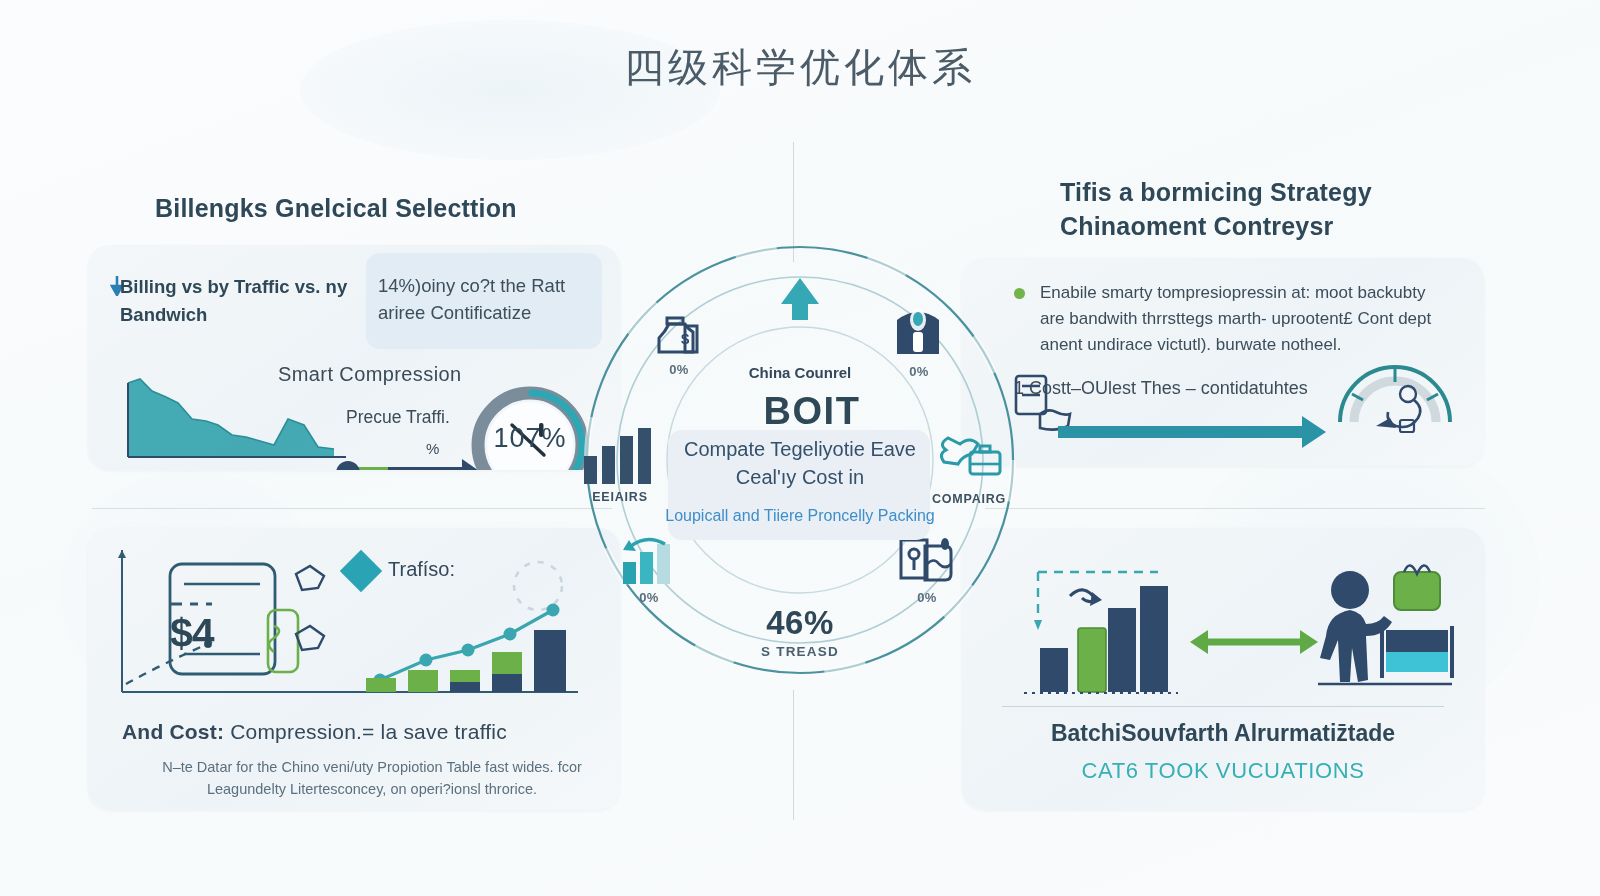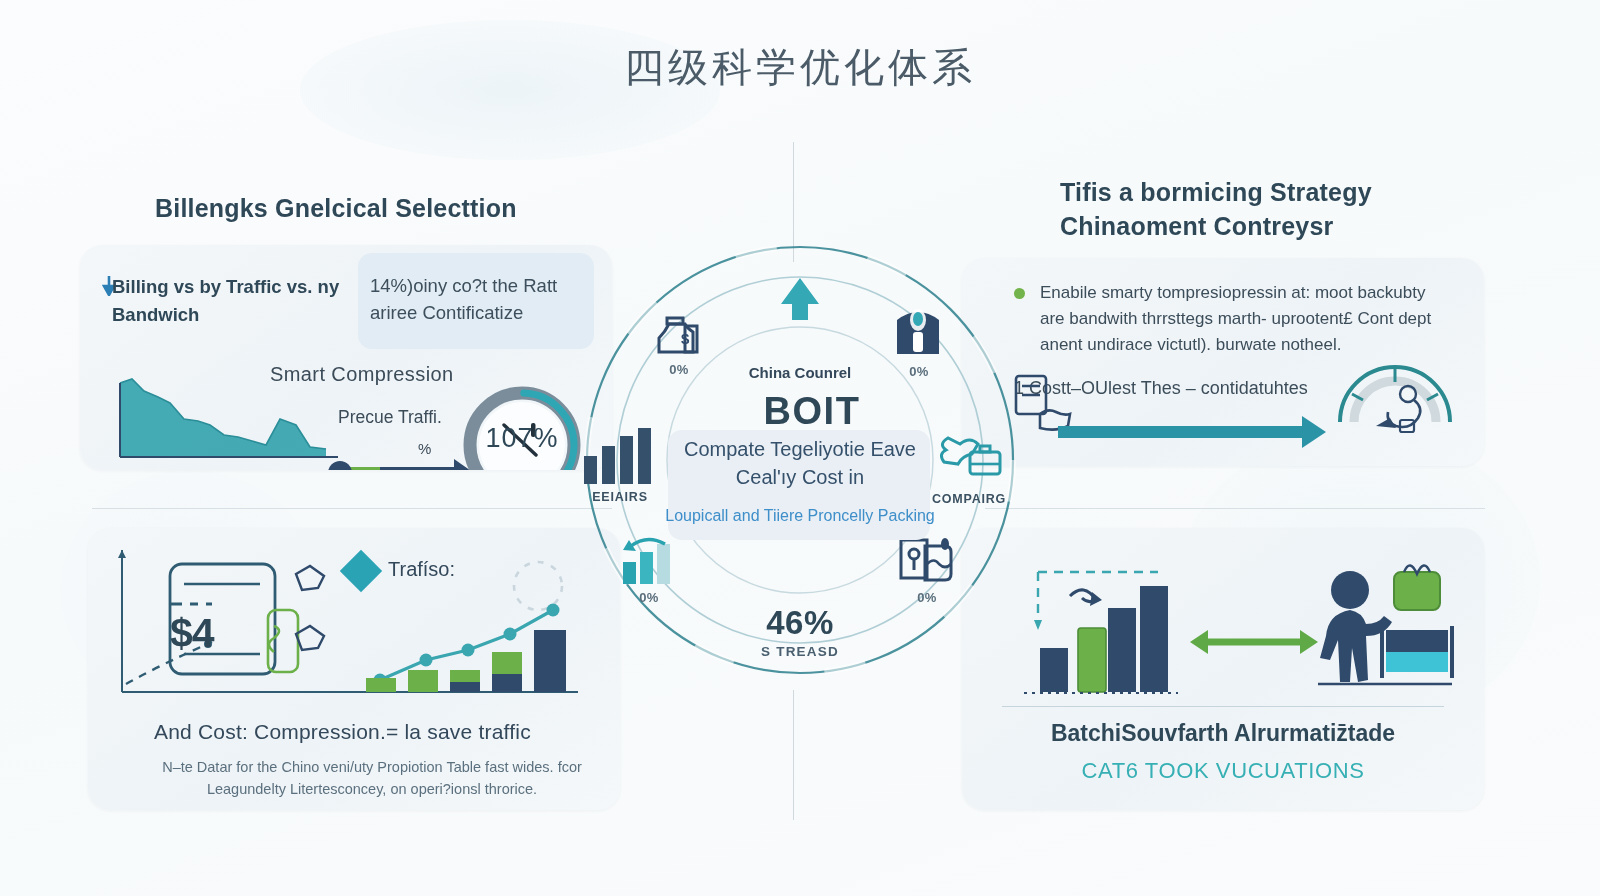--- a/index.html
+++ b/index.html
@@ -119,21 +119,21 @@
     position: absolute; left: 340px; top: 158px; width: 0; height: 0;
     border-top: 16px solid transparent; border-bottom: 16px solid transparent;
     border-left: 24px solid #2a93a6;
   }
 
   
   .bl-cap {
     position: absolute; left: 34px; top: 192px; width: 500px;
     font-size: 21px; color: #33485a; letter-spacing: .2px;
   }
-  .bl-cap b { font-weight: normal; margin-left: 32px; }
+  .bl-cap b { font-weight: bold; }
   .bl-sub {
     position: absolute; left: 34px; top: 228px; width: 500px;
     font-size: 14.5px; color: #5b707e; line-height: 1.55; text-align: center;
   }
   .bl-legend {
     position: absolute; left: 300px; top: 30px;
     font-size: 20px; color: #33485a;
   }
   .bl-diamond {
     position: absolute; left: 258px; top: 28px; width: 30px; height: 30px;
@@ -209,21 +209,21 @@
 
   <div id="title">四级科学优化体系</div>
 
   <div class="vline" style="left:793px; top:142px; height:120px;"></div>
   <div class="vline" style="left:793px; top:690px; height:130px;"></div>
   <div class="hline" style="left:92px; top:508px; width:520px;"></div>
   <div class="hline" style="left:985px; top:508px; width:500px;"></div>
 
   <div class="quad-head" style="left:155px; top:192px; width:470px;">Billengks Gnelcical Selecttion</div>
 
-  <div class="panel" style="left:80px; top:245px; width:532px; height:225px;">
+  <div class="panel" style="left:88px; top:245px; width:532px; height:225px;">
 
     <svg class="arrow-down-ico" viewBox="0 0 14 20">
       <path d="M7 0 L7 12 M2 10 L7 19 L12 10 Z" stroke="#2b7fb5" stroke-width="2.6" fill="#2b7fb5"></path>
     </svg>
     <div class="tl-bullet">Billing vs by Traffic vs. ny Bandwich</div>
 
     <div class="tl-badge"></div>
     <div class="tl-badge-text">14%)oiny co?t the Ratt ariree Contificatize</div>
 
     <svg class="area-wrap" width="236" height="110" viewBox="0 0 236 110">

